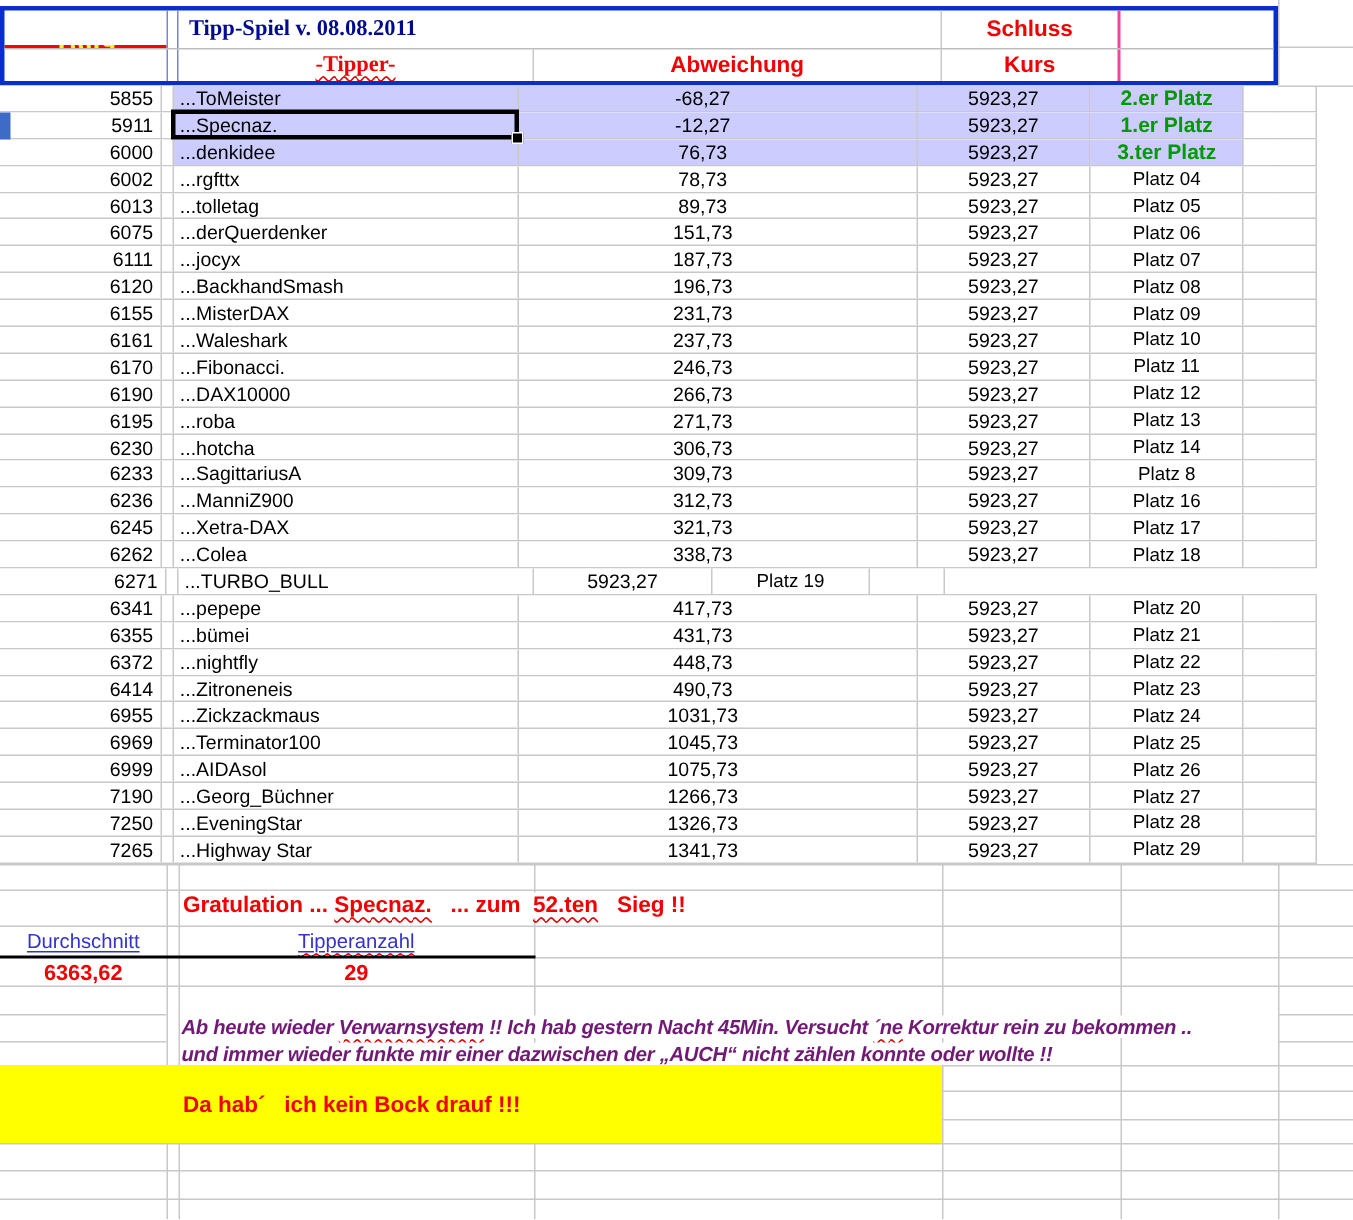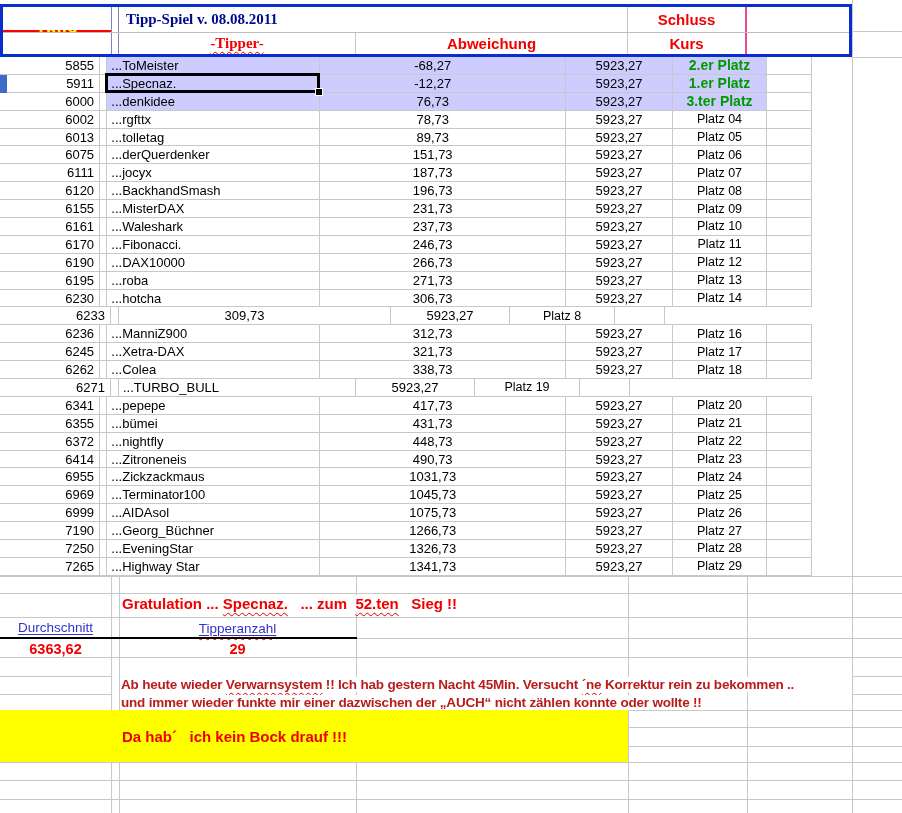--- a/index.html
+++ b/index.html
@@ -27,21 +27,21 @@
   .hc-b{width:237px;border-right:1px solid #c8c8c8;}
   .hc-c{width:272px;border-right:1px solid #c8c8c8;}
   .hc-d{width:119px;border-right:2px solid #ec4899;}
   .hc-e{flex:1;margin-top:23px;}
   .game-num{background:#ff0000;color:#ffff00;font-family:"Liberation Serif",serif;font-weight:bold;font-size:19px;letter-spacing:1px;}
   .sheet-title{color:#000a8c;font-family:"Liberation Serif",serif;font-weight:bold;font-size:15px;}
   .red-serif{color:#f00000;font-family:"Liberation Serif",serif;font-weight:bold;font-size:15px;}
   .red-sans{color:#f00000;font-weight:bold;font-size:15px;}
 
   
-  #data-rows{position:absolute;left:0;top:57px;width:812px;}
+  #data-rows{position:absolute;left:0;top:57px;width:878px;}
   .row{display:flex;height:17.9px;box-sizing:border-box;border-bottom:1px solid #c8c8c8;background:#fff;font-size:13px;align-items:center;}
   .cell{box-sizing:border-box;height:100%;border-right:1px solid #c8c8c8;overflow:visible;white-space:nowrap;display:flex;align-items:center;}
   .ca{width:111px;justify-content:flex-end;padding-right:5px;}
   .cg{width:8px;}
   .cb{width:237px;padding-left:4px;}
   .cc{width:272px;justify-content:center;padding-right:20px;}
   .cd{width:119px;justify-content:center;}
   .ce{width:105px;justify-content:center;font-size:12.5px;}
   .cf{width:50px;}
   .top3 .cb,.top3 .cc,.top3 .cd,.top3 .ce{background:#ccccff;}
@@ -54,21 +54,21 @@
   
   .abs{position:absolute;}
   .grat{left:122px;top:595px;font-size:15px;font-weight:bold;color:#f00000;white-space:pre;background:#fff;z-index:3;}
   .sq{text-decoration:underline wavy #e00000;text-decoration-thickness:1px;text-underline-offset:3px;}
   .blue-label{color:#3333cc;font-size:13.5px;text-decoration:underline solid #3333cc;text-underline-offset:2px;}
   .lbl-box{display:flex;align-items:center;justify-content:center;}
   #durchschnitt-label{left:0;top:618px;width:111px;height:19px;}
   #tipperanzahl-label{left:119px;top:618px;width:237px;height:19px;}
   #durchschnitt-value{left:0;top:640px;width:111px;height:18px;color:#f00000;font-weight:bold;font-size:14.5px;}
   #tipperanzahl-value{left:119px;top:640px;width:237px;height:18px;color:#f00000;font-weight:bold;font-size:14.5px;}
-  .msg{left:121px;font-size:13.5px;font-weight:bold;color:#b91c1c;letter-spacing:-0.2px;white-space:pre;background:#fff;z-index:3;}
+  .msg{left:121px;font-size:13.5px;font-weight:bold;color:#701a75;letter-spacing:-0.2px;white-space:pre;background:#fff;z-index:3;font-style:italic;}
   #msg1{top:677px;}
   #msg2{top:695px;}
   #yellow-block{left:0;top:710px;width:628px;height:52px;background:#ffff00;z-index:2;}
   #bock-text{left:122px;top:728px;font-size:15px;font-weight:bold;color:#f00000;white-space:pre;z-index:3;}
 </style>
 </head>
 <body>
 
 <div id="sheet">
 
@@ -224,20 +224,21 @@
       <div class="cell cg"></div>
       <div class="cell cb">...hotcha</div>
       <div class="cell cc">306,73</div>
       <div class="cell cd">5923,27</div>
       <div class="cell ce">Platz 14</div>
       <div class="cell cf"></div>
     </div>
       <div class="row">
       <div class="cell ca">6233</div>
       <div class="cell cg"></div>
+      <div class="cell cb">...SagittariusA</div>
       <div class="cell cc">309,73</div>
       <div class="cell cd">5923,27</div>
       <div class="cell ce">Platz 8</div>
       <div class="cell cf"></div>
     </div>
       <div class="row">
       <div class="cell ca">6236</div>
       <div class="cell cg"></div>
       <div class="cell cb">...ManniZ900</div>
       <div class="cell cc">312,73</div>

